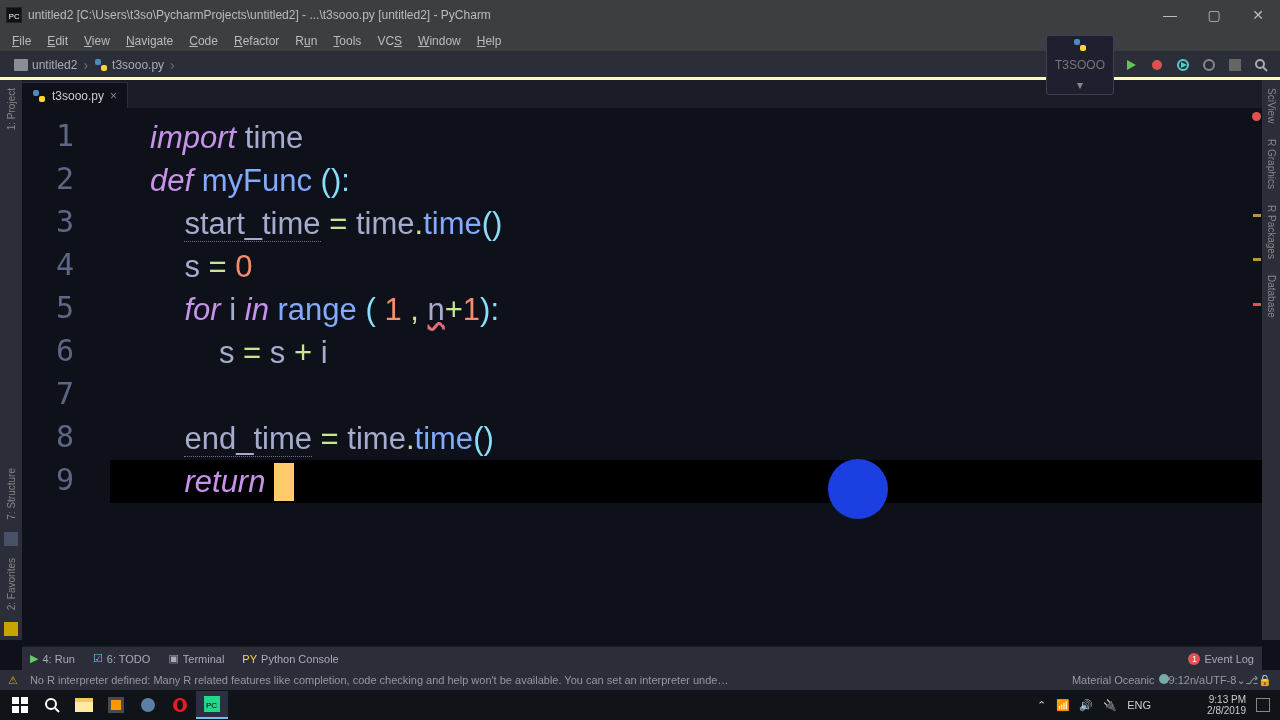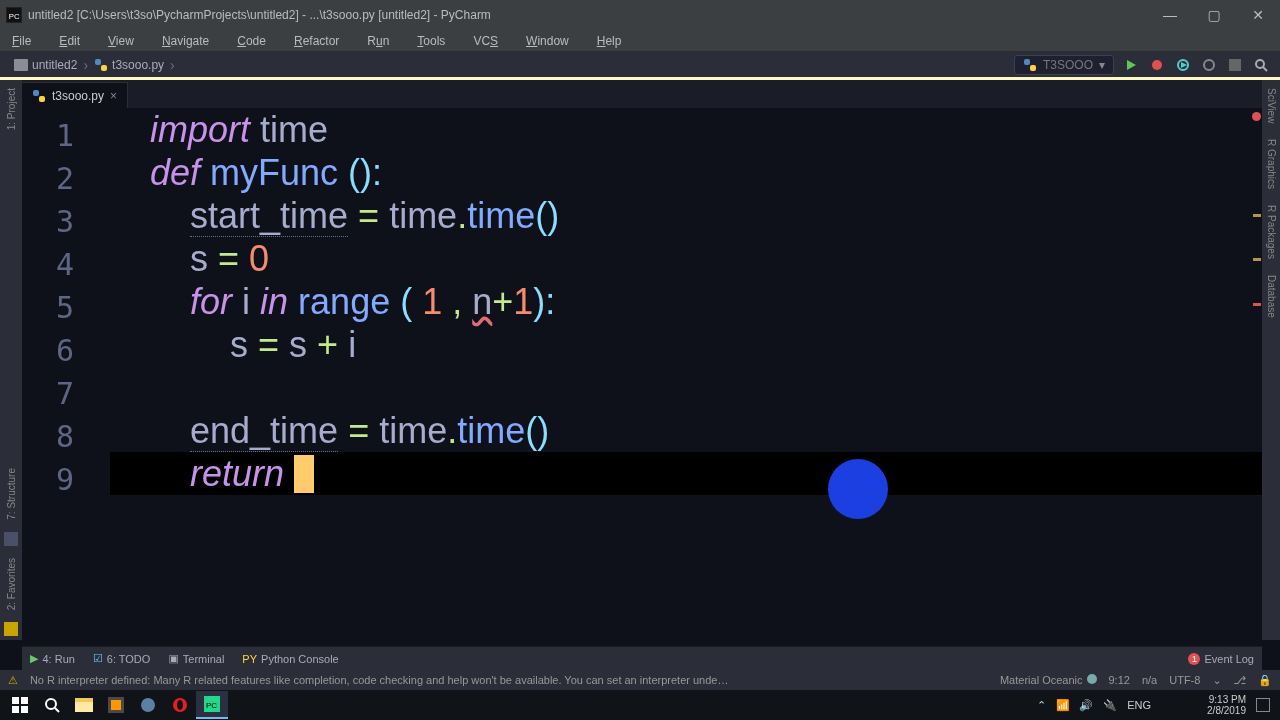--- a/index.html
+++ b/index.html
@@ -4,42 +4,42 @@
 <style>
 * { margin: 0; padding: 0; box-sizing: border-box; font-family: "Segoe UI", sans-serif; }
 body { width: 1280px; height: 720px; background: #0f111a; overflow: hidden; position: relative; }
 
 .titlebar { height: 30px; background: #3c3f41; display: flex; align-items: center; padding-left: 6px; color: #bbb; font-size: 12px; }
 .titlebar .icon { width: 16px; height: 16px; background: #222; margin-right: 6px; display: flex; align-items: center; justify-content: center; }
 .titlebar .icon svg { width: 14px; height: 14px; }
 .titlebar .winbtns { margin-left: auto; display: flex; }
 .titlebar .winbtn { width: 44px; height: 30px; display: flex; align-items: center; justify-content: center; color: #bbb; font-size: 14px; }
 
-.menubar { height: 22px; background: #3c3f41; display: flex; align-items: center; padding-left: 6px; gap: 16px; color: #bbb; font-size: 12px; border-bottom: 1px solid #2a2d31; }
+.menubar { height: 22px; background: #3c3f41; display: flex; align-items: center; padding-left: 6px; gap: 4px; color: #bbb; font-size: 12px; border-bottom: 1px solid #2a2d31; }
 .menubar .mitem { padding: 2px 6px; }
 .menubar .mitem .ul { text-decoration: underline; }
 
 .navbar { height: 28px; background: #2b2d38; display: flex; align-items: center; padding: 0 10px; color: #aab; font-size: 12px; border-bottom: 3px solid #fef9c3; }
 .navbar .crumb { display: flex; align-items: center; gap: 4px; padding: 0 4px; }
 .navbar .folder-icon { width: 14px; height: 12px; background: #8a8d93; border-radius: 1px; display: inline-block; }
 .navbar .chev { color: #6a6e80; font-size: 14px; padding: 0 2px; }
 .navbar .py-icon { width: 14px; height: 14px; display: inline-flex; align-items: center; justify-content: center; }
 .navbar .right { margin-left: auto; display: flex; align-items: center; gap: 8px; }
-.navbar .runcfg { display: flex; align-items: center; gap: 6px; background: #1e2030; padding: 2px 8px; border: 1px solid #3a3f55; border-radius: 3px; color: #777; }
+.navbar .runcfg { display: flex; align-items: center; gap: 6px; background: #1e2030; padding: 2px 8px; border: 1px solid #3a3f55; border-radius: 3px; color: #777; flex-direction: column; }
 .navbar .tbtn { width: 18px; height: 18px; display: flex; align-items: center; justify-content: center; }
 
 .tabbar { height: 28px; background: #1a1c28; display: flex; align-items: flex-end; padding-left: 22px; }
 .tab { height: 26px; background: #0f111a; display: flex; align-items: center; gap: 6px; padding: 0 10px; color: #ccc; font-size: 12px; border-top: 1px solid #2a2d3a; border-right: 1px solid #2a2d3a; }
 .tab .close { color: #888; }
 
 .main { position: absolute; top: 108px; bottom: 80px; left: 22px; right: 18px; background: #0f111a; display: flex; }
 .gutter { width: 70px; background: #0f111a; padding-top: 6px; }
 .gutter .ln { height: 43px; color: #5f6685; font-family: Consolas, monospace; font-size: 30px; text-align: right; padding-right: 18px; line-height: 43px; }
 .fold-gutter { width: 18px; position: relative; }
-.code { flex: 1; padding-top: 0; font-family: Consolas, "Courier New", monospace; font-size: 36px; line-height: 43px; position: relative; }
+.code { flex: 1; padding-top: 8px; font-family: Consolas, "Courier New", monospace; font-size: 31px; line-height: 43px; position: relative; }
 .codeline { height: 43px; white-space: pre; color: #a6accd; padding-left: 40px; }
 .codeline.current { background: #000000; }
 
 .kw { color: #c792ea; font-style: italic; }
 .fn { color: #82aaff; }
 .call { color: #82aaff; }
 .ident { color: #a6accd; }
 .num { color: #f78c6c; }
 .op { color: #c3e88d; }
 .paren { color: #89ddff; }
@@ -56,21 +56,21 @@
 
 .right-rail { position: absolute; right: 0; top: 80px; bottom: 80px; width: 18px; background: #2b2d38; display: flex; flex-direction: column; align-items: center; color: #888; font-size: 10px; }
 .right-rail .vtab2 { writing-mode: vertical-rl; padding: 8px 2px; }
 
 .bottom-tabs { position: absolute; bottom: 50px; left: 22px; right: 18px; height: 24px; background: #2b2d38; display: flex; align-items: center; padding: 0 8px; gap: 18px; color: #aab; font-size: 11px; border-top: 1px solid #1a1d25; }
 .bottom-tabs .bt { display: flex; align-items: center; gap: 4px; }
 .bottom-tabs .right { margin-left: auto; display: flex; align-items: center; gap: 4px; }
 .bottom-tabs .red-dot { width: 12px; height: 12px; border-radius: 50%; background: #e05252; color:#fff; font-size:9px; display:flex; align-items:center; justify-content:center;}
 
 .statusbar { position: absolute; bottom: 30px; left: 0; right: 0; height: 20px; background: #2b2d38; display: flex; align-items: center; padding: 0 8px; color: #999; font-size: 11px; gap: 12px; }
-.statusbar .right { margin-left: auto; display: flex; align-items: center; gap: 12px; }
+.statusbar .right { margin-left: auto; display: flex; align-items: center; gap: 0; }
 .statusbar .theme-dot { width: 10px; height: 10px; border-radius: 50%; background: #7aa; display:inline-block; margin-left:4px;}
 
 .taskbar { position: absolute; bottom: 0; left: 0; right: 0; height: 30px; background: #101318; display: flex; align-items: center; padding: 0 4px; color: #ccc; font-size: 11px; }
 .taskbar .tbicon { width: 32px; height: 28px; display: flex; align-items: center; justify-content: center; }
 .taskbar .tbicon.active { background: #2a3042; border-bottom: 2px solid #76b9ed; }
 .taskbar .tray { margin-left: auto; display: flex; align-items: center; gap: 10px; padding-right: 6px; }
 .taskbar .clock { text-align: right; font-size: 10px; line-height: 11px; margin-left: 46px; }
 
 svg { display: block; }
 </style>

